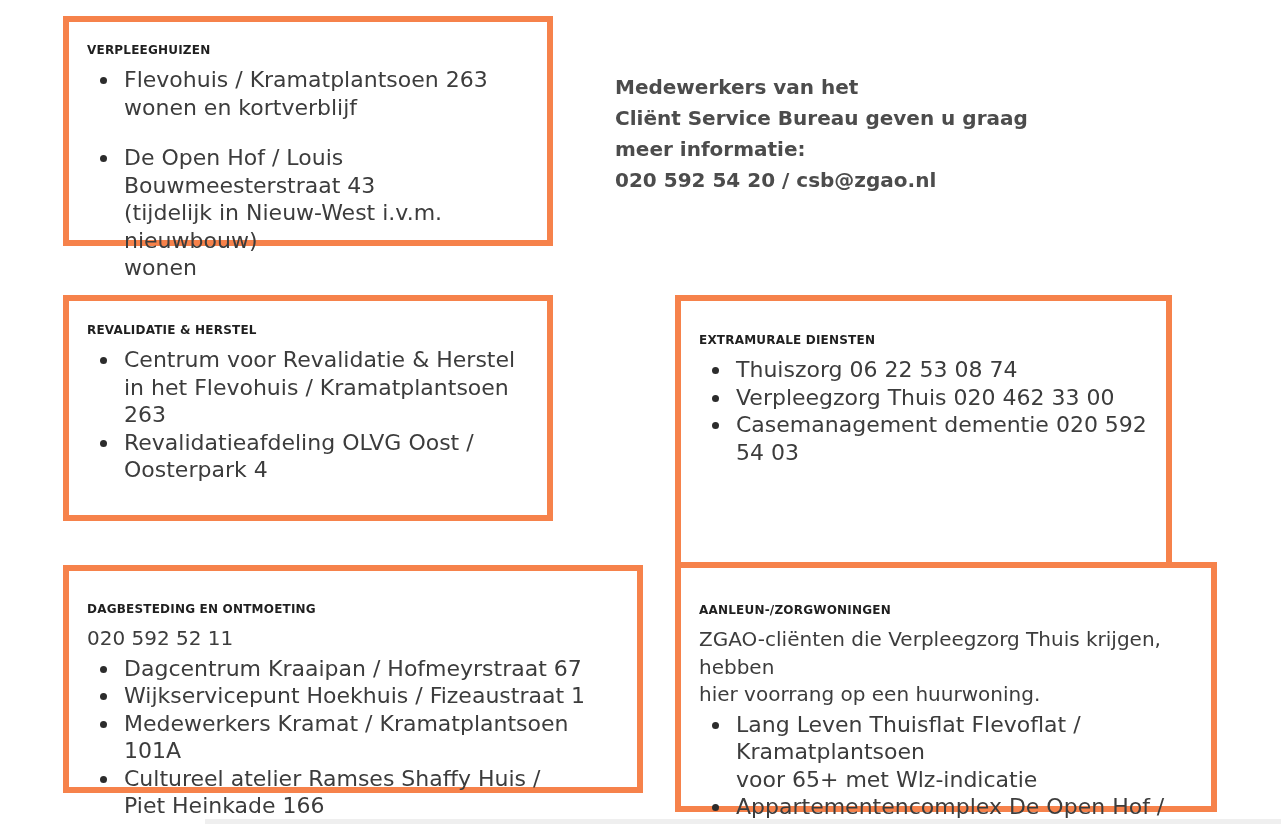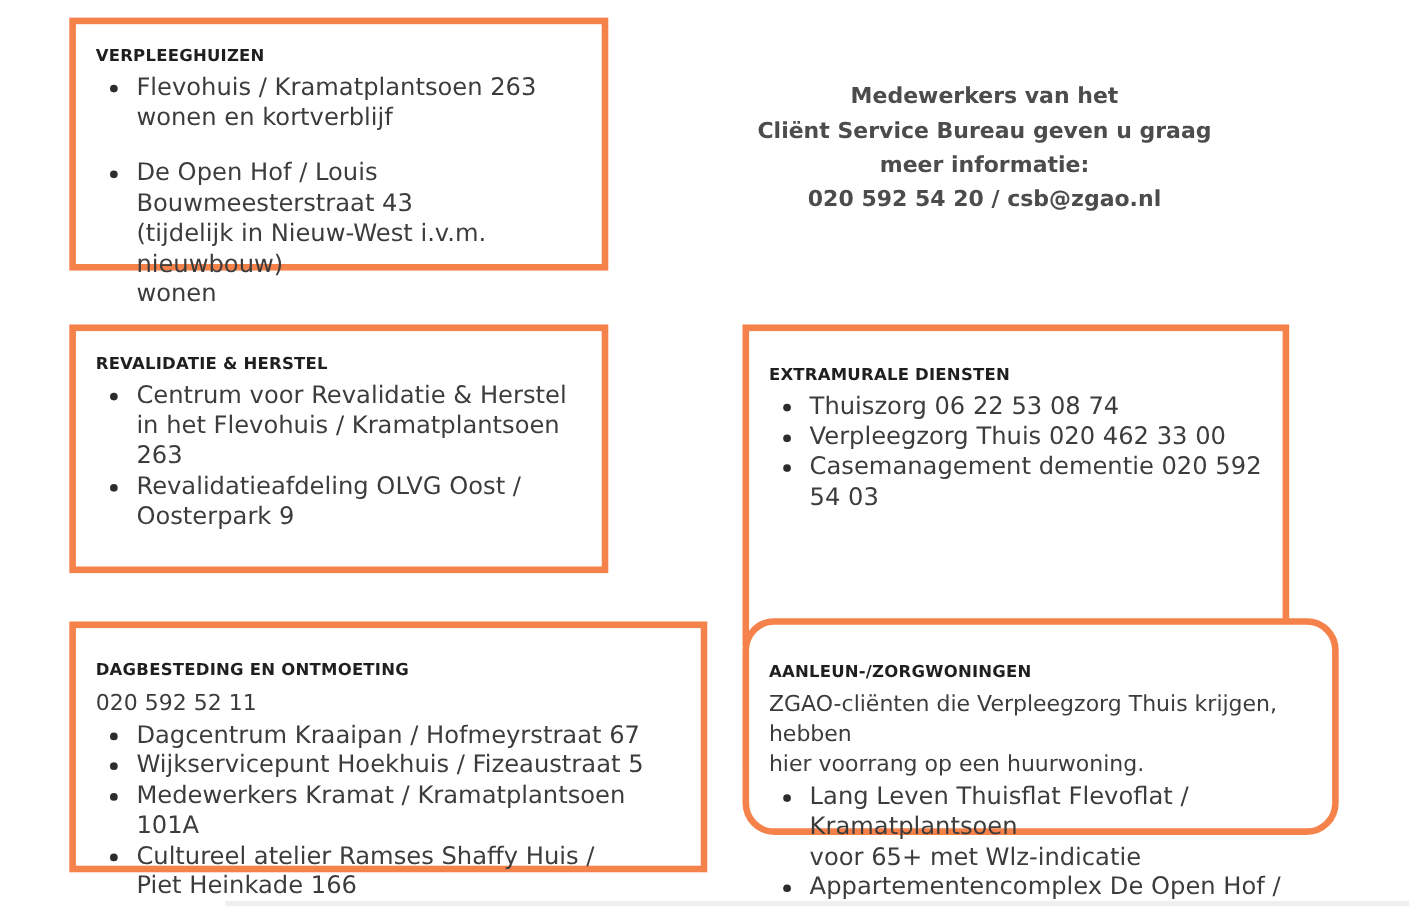--- a/index.html
+++ b/index.html
@@ -24,21 +24,21 @@
     overflow: hidden;
   }
   .obox {
     position: absolute;
     border: 6px solid var(--accent);
     background: #fff;
     padding: 16px 8px 0 18px;
   }
   .box-title {
     margin: 0 0 3px 0;
-    font-size: 15px;
+    font-size: 12px;
     font-weight: bold;
     color: var(--heading-color);
     letter-spacing: 0.2px;
     line-height: 25px;
     white-space: pre-line;
   }
   .intro {
     margin: 0;
     font-size: 20px;
     color: var(--body-color);
@@ -68,28 +68,27 @@
     border-radius: 50%;
     background: #2C2C2C;
   }
   ul.blist li.li-gap { margin-top: 23px; }
 
   
   #box-verpleeghuizen { left: 63px;  top: 16px;  width: 490px; height: 230px; }
   #box-revalidatie    { left: 63px;  top: 295px; width: 490px; height: 226px; padding-top: 17px; }
   #box-extramuraal    { left: 675px; top: 295px; width: 497px; height: 292px; padding-top: 27px; }
   #box-dagbesteding   { left: 63px;  top: 565px; width: 580px; height: 228px; padding-top: 26px; }
-  #box-aanleun        { left: 675px; top: 562px; width: 542px; height: 197px; padding-top: 30px; border-radius: 29px; }
+  #box-aanleun        { left: 675px; top: 562px; width: 542px; height: 250px; padding-top: 30px; }
 
   .info-block {
     position: absolute;
     left: 615px;
     top: 72px;
     width: 560px;
-    text-align: center;
     font-size: 20px;
     font-weight: bold;
     color: var(--info-color);
     line-height: 31px;
     white-space: pre-line;
   }
   .bottom-strip {
     position: absolute;
     left: 205px;
     top: 819px;
@@ -118,39 +117,39 @@
 Cliënt Service Bureau geven u graag
 meer informatie:
 020 592 54 20 / csb@zgao.nl</div>
 
   <section class="obox" id="box-revalidatie">
     <h2 class="box-title">REVALIDATIE &amp; HERSTEL</h2>
     <ul class="blist">
       <li>Centrum voor Revalidatie &amp; Herstel
 in het Flevohuis / Kramatplantsoen 263</li>
       <li>Revalidatieafdeling OLVG Oost /
-Oosterpark 9</li>
+Oosterpark 4</li>
     </ul>
   </section>
 
   <section class="obox" id="box-extramuraal">
     <h2 class="box-title">EXTRAMURALE DIENSTEN</h2>
     <ul class="blist">
       <li>Thuiszorg  06 22 53 08 74</li>
       <li>Verpleegzorg Thuis 020 462 33 00</li>
       <li>Casemanagement dementie 020 592 54 03</li>
     </ul>
   </section>
 
   <section class="obox" id="box-dagbesteding">
     <h2 class="box-title">DAGBESTEDING EN ONTMOETING</h2>
     <p class="intro">020 592 52 11</p>
     <ul class="blist">
       <li>Dagcentrum Kraaipan / Hofmeyrstraat 67</li>
-      <li>Wijkservicepunt Hoekhuis / Fizeaustraat 5</li>
+      <li>Wijkservicepunt Hoekhuis / Fizeaustraat 1</li>
       <li>Medewerkers Kramat / Kramatplantsoen 101A</li>
       <li>Cultureel atelier Ramses Shaffy Huis /
 Piet Heinkade 166</li>
     </ul>
   </section>
 
   <section class="obox" id="box-aanleun">
     <h2 class="box-title">AANLEUN-/ZORGWONINGEN</h2>
     <p class="intro">ZGAO-cliënten die Verpleegzorg Thuis krijgen, hebben
 hier voorrang op een huurwoning.</p>

